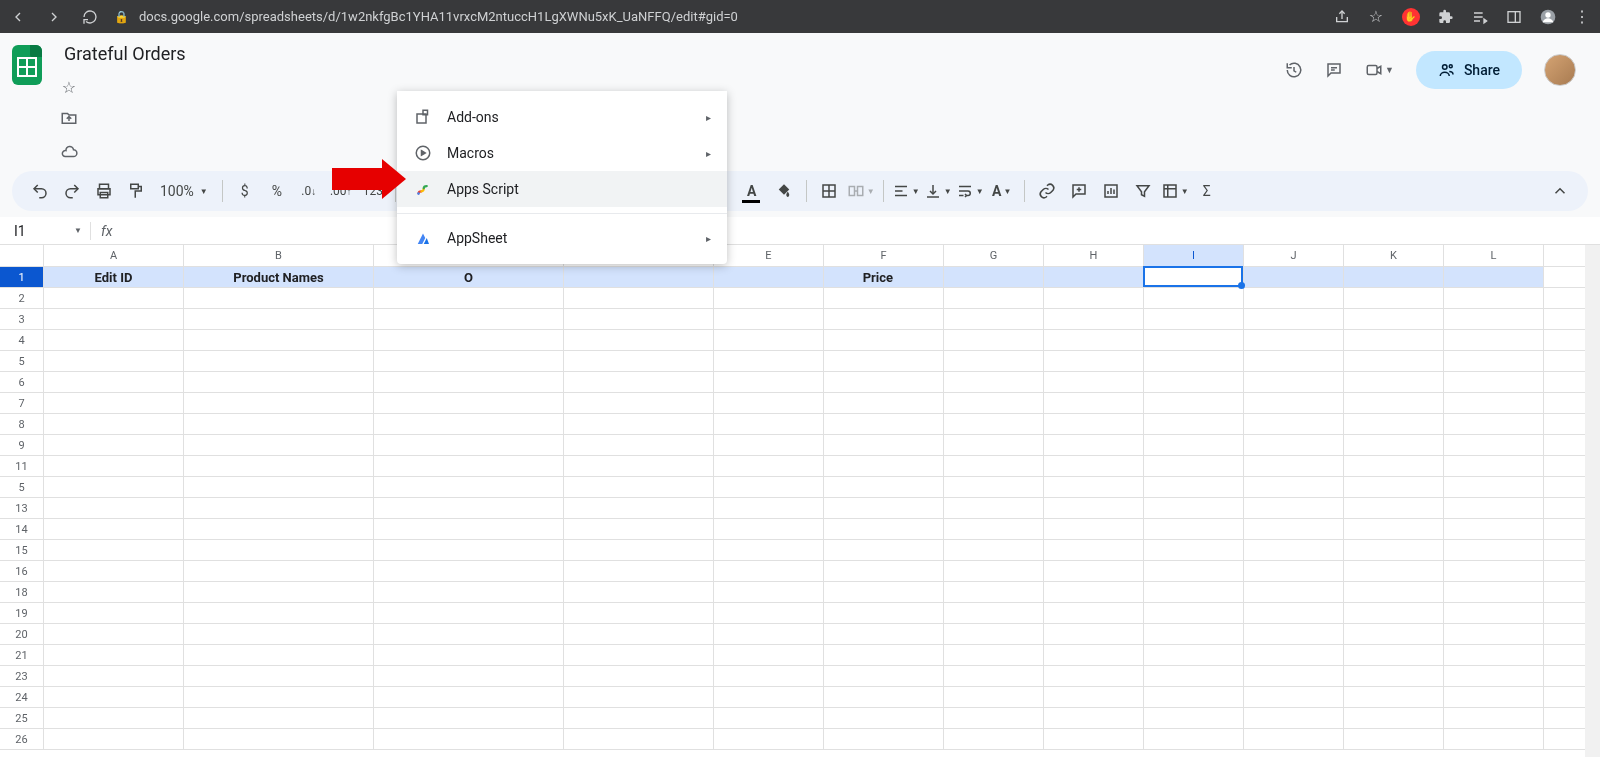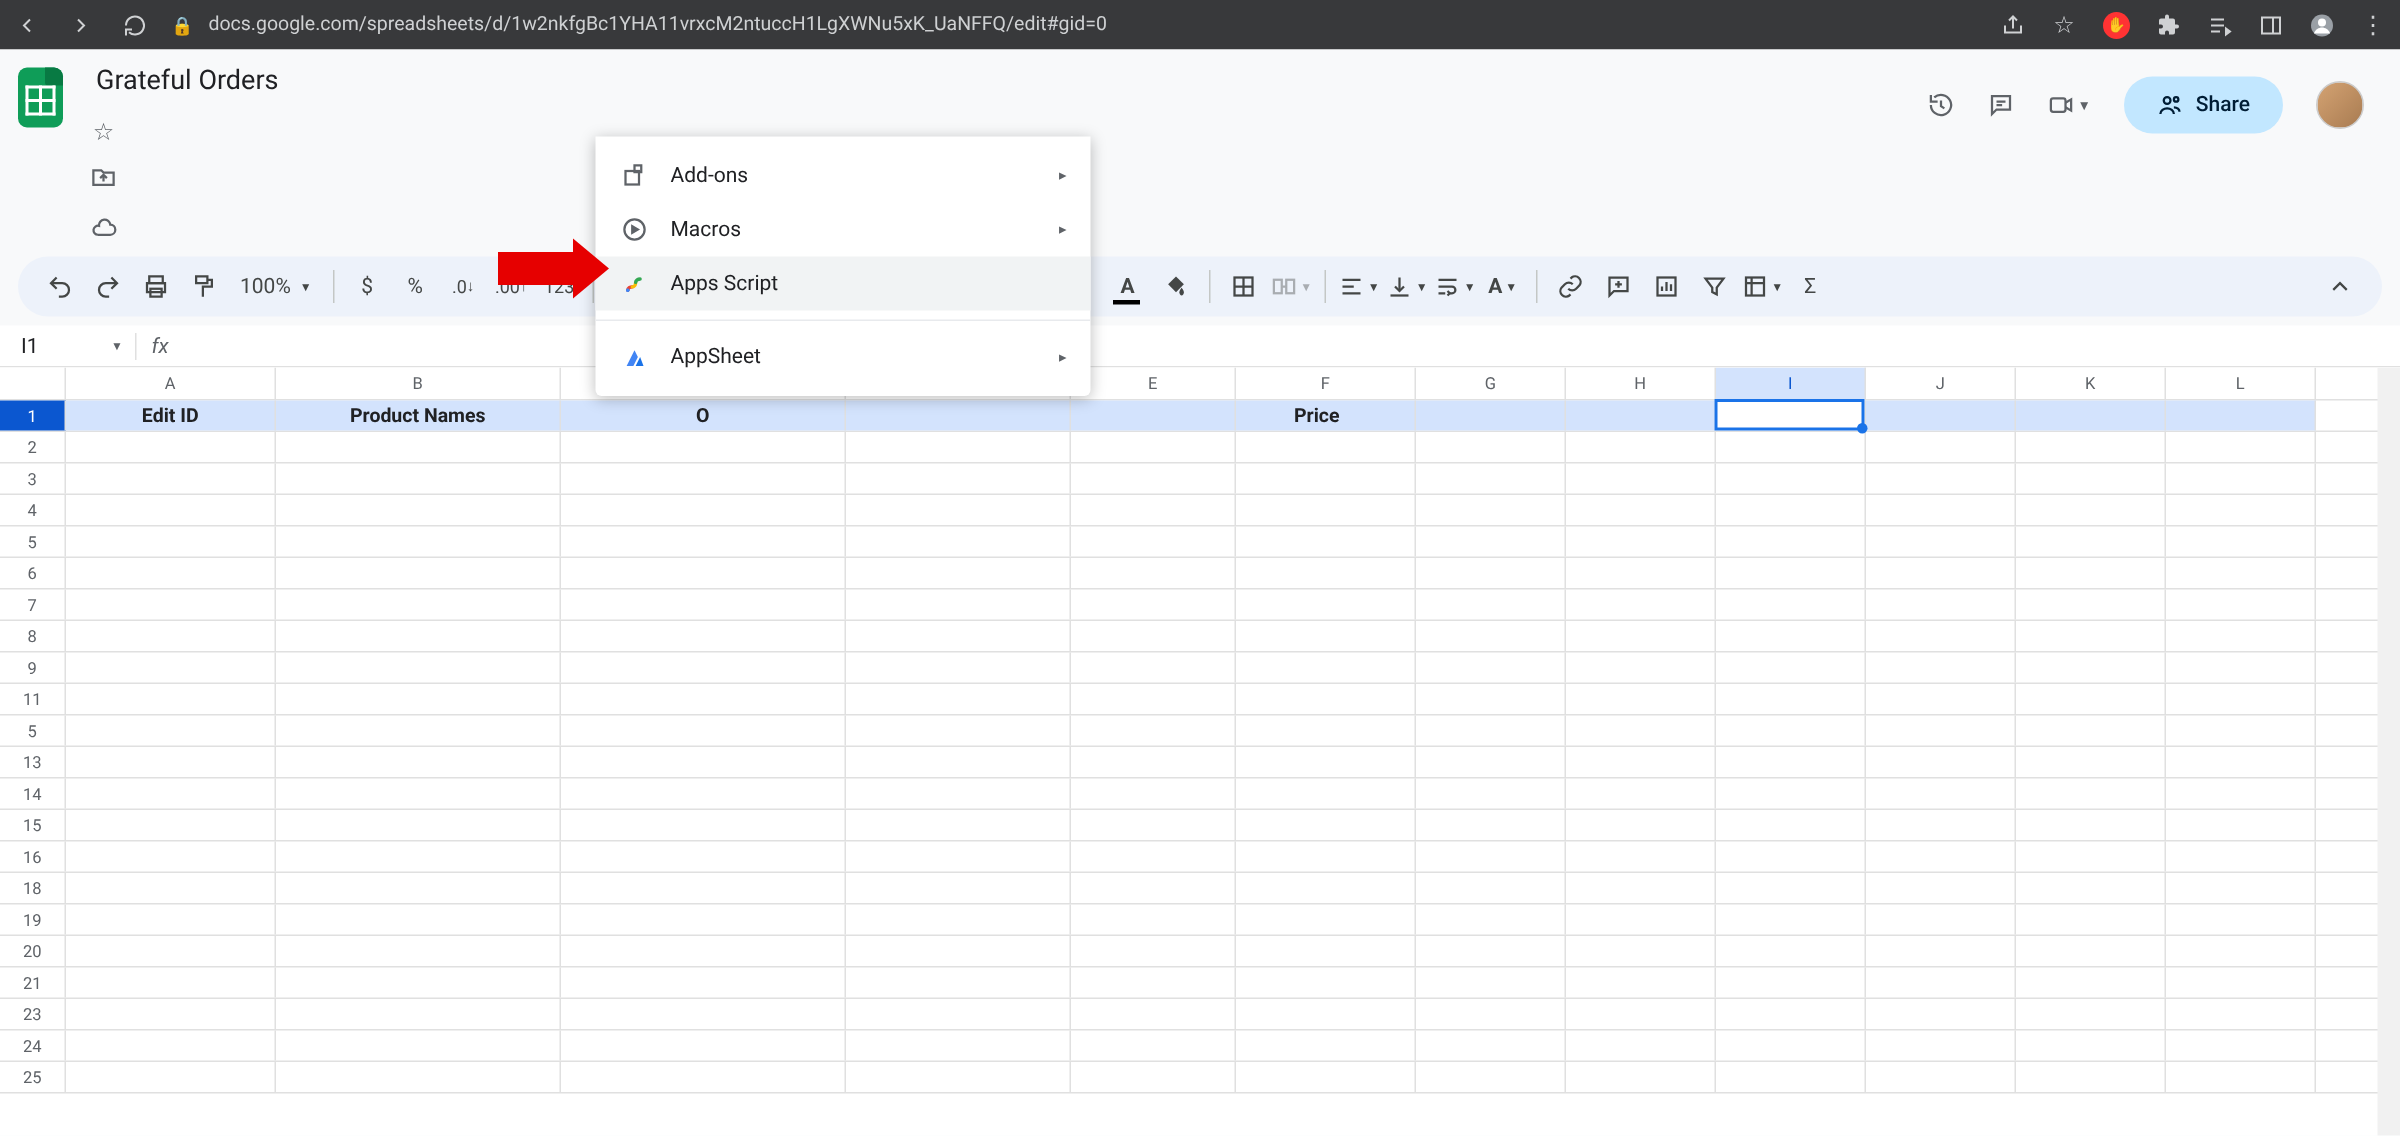--- a/index.html
+++ b/index.html
@@ -694,20 +694,35 @@
         <div class="cell" style="width: 150px;"></div>
         <div class="cell" style="width: 110px;"></div>
         <div class="cell" style="width: 120px;"></div>
         <div class="cell" style="width: 100px;"></div>
         <div class="cell" style="width: 100px;"></div>
         <div class="cell" style="width: 100px;"></div>
         <div class="cell" style="width: 100px;"></div>
         <div class="cell" style="width: 100px;"></div>
         <div class="cell" style="width: 100px;"></div>
       </div>
+      <div class="row">
+        <div class="row-h">26</div>
+        <div class="cell" style="width: 140px;"></div>
+        <div class="cell" style="width: 190px;"></div>
+        <div class="cell" style="width: 190px;"></div>
+        <div class="cell" style="width: 150px;"></div>
+        <div class="cell" style="width: 110px;"></div>
+        <div class="cell" style="width: 120px;"></div>
+        <div class="cell" style="width: 100px;"></div>
+        <div class="cell" style="width: 100px;"></div>
+        <div class="cell" style="width: 100px;"></div>
+        <div class="cell" style="width: 100px;"></div>
+        <div class="cell" style="width: 100px;"></div>
+        <div class="cell" style="width: 100px;"></div>
+      </div>
     </div>
   <div id="active-cell" class="active-cell" style="left: 1143px; top: 21px; width: 100px; height: 21px;">
       <div class="active-handle"></div>
     </div>
   <div class="vscroll"></div>
 </div>
 
 <div class="dropdown" id="dropdown">
     <div class="dd-item">
       <span class="dd-icon">

